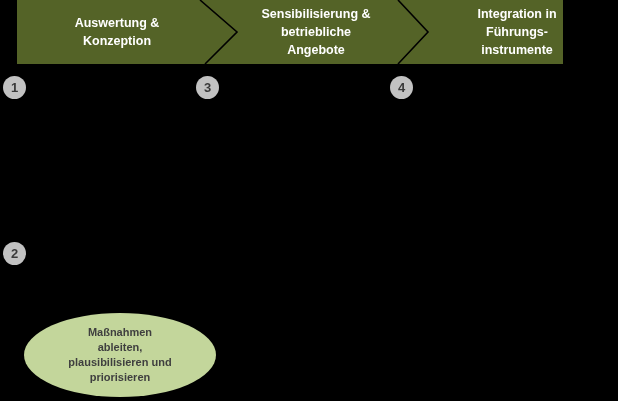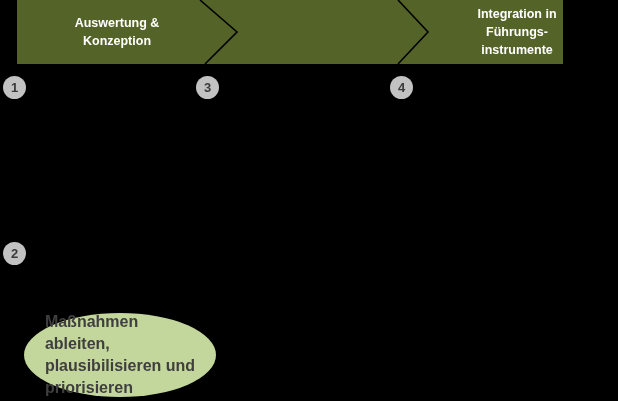--- a/index.html
+++ b/index.html
@@ -62,42 +62,45 @@
     top: 313px;
     width: 192px;
     height: 84px;
     border-radius: 50%;
     background: #c3d69b;
     display: flex;
     align-items: center;
     justify-content: center;
   }
   .ellipse-text {
-    text-align: left;
+    text-align: center;
     color: #3f3f3f;
     font-weight: bold;
-    font-size: 16px;
+    font-size: 11px;
     line-height: 1.38;
     white-space: pre-line;
   }
 </style>
 </head>
 <body>
 
 <div class="canvas">
 
   <svg class="band-svg" width="618" height="66" viewBox="0 0 618 66">
     <path d="M17 0 L583 0 L616 32 L583 64 L17 64 Z" fill="#546327"></path>
     <polyline points="200,0 237,32 205,64" fill="none" stroke-width="1.6" stroke="#000000"></polyline>
     <polyline points="398,0 428,32 398,64" fill="none" stroke-width="1.6" stroke="#000000"></polyline>
   </svg>
 
   <div class="stage-label stage-1">Auswertung &amp;
 Konzeption</div>
 
+  <div class="stage-label stage-2">Sensibilisierung &amp;
+betriebliche
+Angebote</div>
 
   <div class="stage-label stage-3">Integration in
 Führungs-
 instrumente</div>
 
   <div class="marker marker-1">1</div>
 
   <div class="marker marker-3">3</div>
 
   <div class="marker marker-4">4</div>

